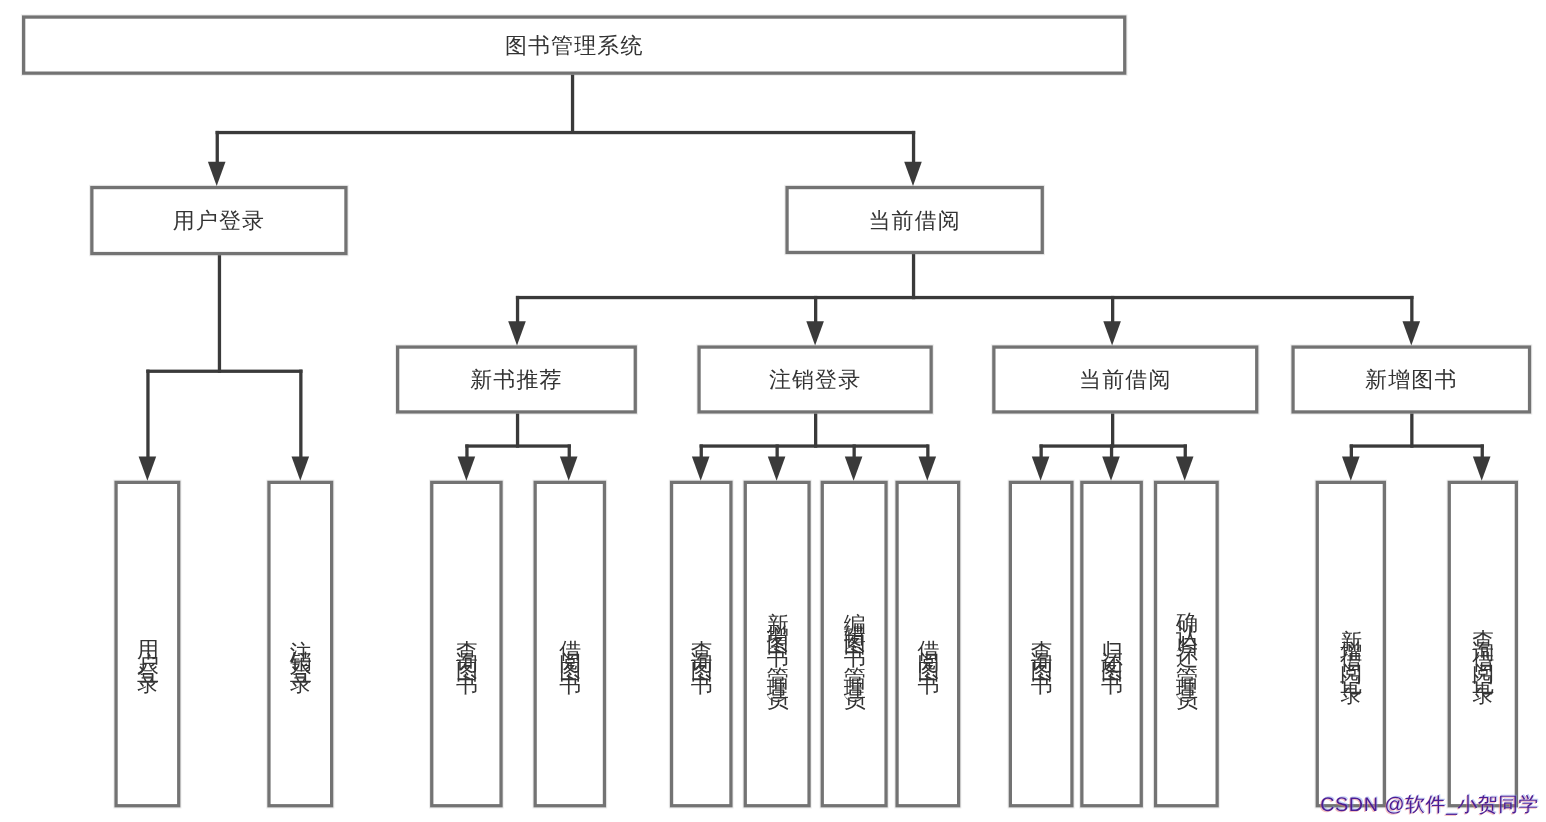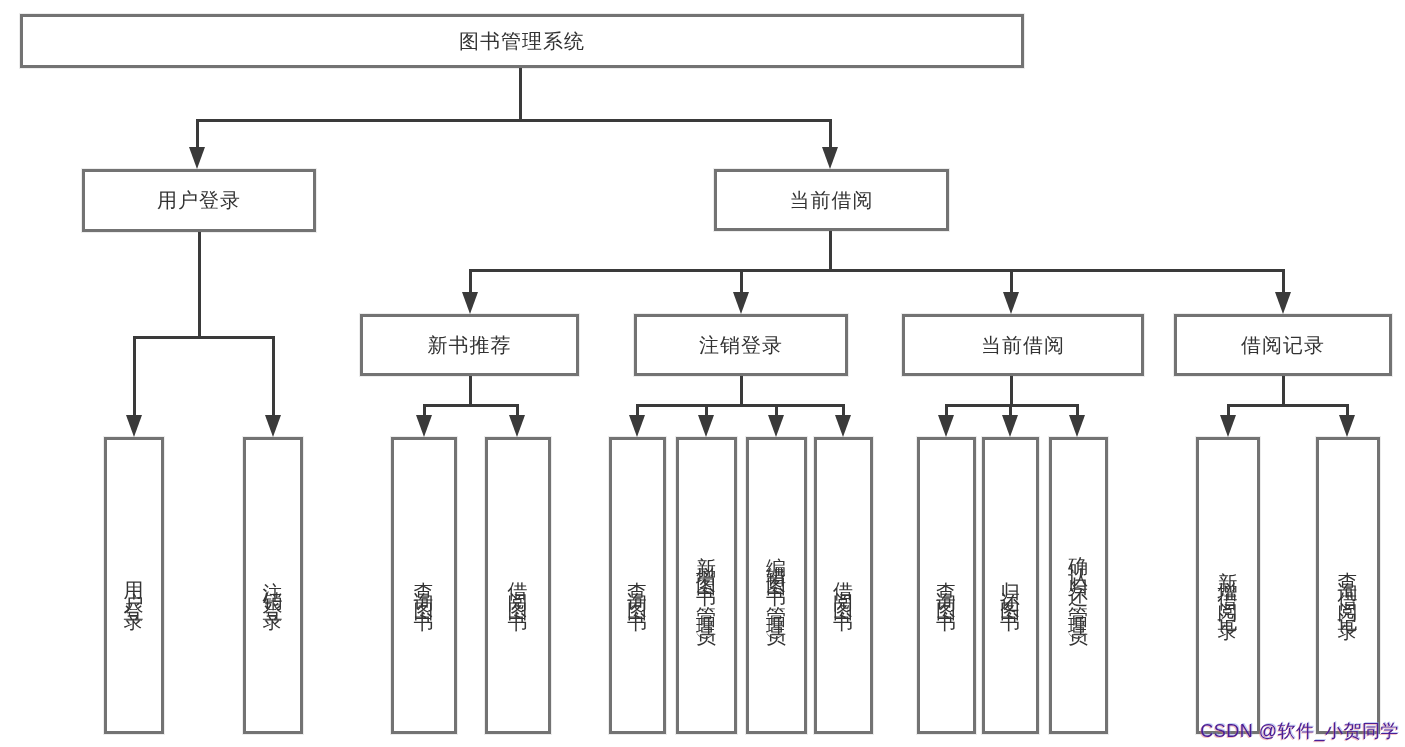--- a/index.html
+++ b/index.html
@@ -50,21 +50,21 @@
   <div class="box" style="left:360px;top:314px;width:219px;height:62px;">
     <span class="lbl">新书推荐</span>
   </div>
   <div class="box" style="left:634px;top:314px;width:214px;height:62px;">
     <span class="lbl">注销登录</span>
   </div>
   <div class="box" style="left:902px;top:314px;width:242px;height:62px;">
     <span class="lbl">当前借阅</span>
   </div>
   <div class="box" style="left:1174px;top:314px;width:218px;height:62px;">
-    <span class="lbl">借阅记录</span>
+    <span class="lbl">新增图书</span>
   </div>
 
   <div class="box leaf" style="left:104px;top:437px;width:60px;height:297px;">
     <span class="vtxt">用户登录</span>
   </div>
   <div class="box leaf" style="left:243px;top:437px;width:60px;height:297px;">
     <span class="vtxt">注销登录</span>
   </div>
 
   <div class="box leaf" style="left:391px;top:437px;width:66px;height:297px;">

